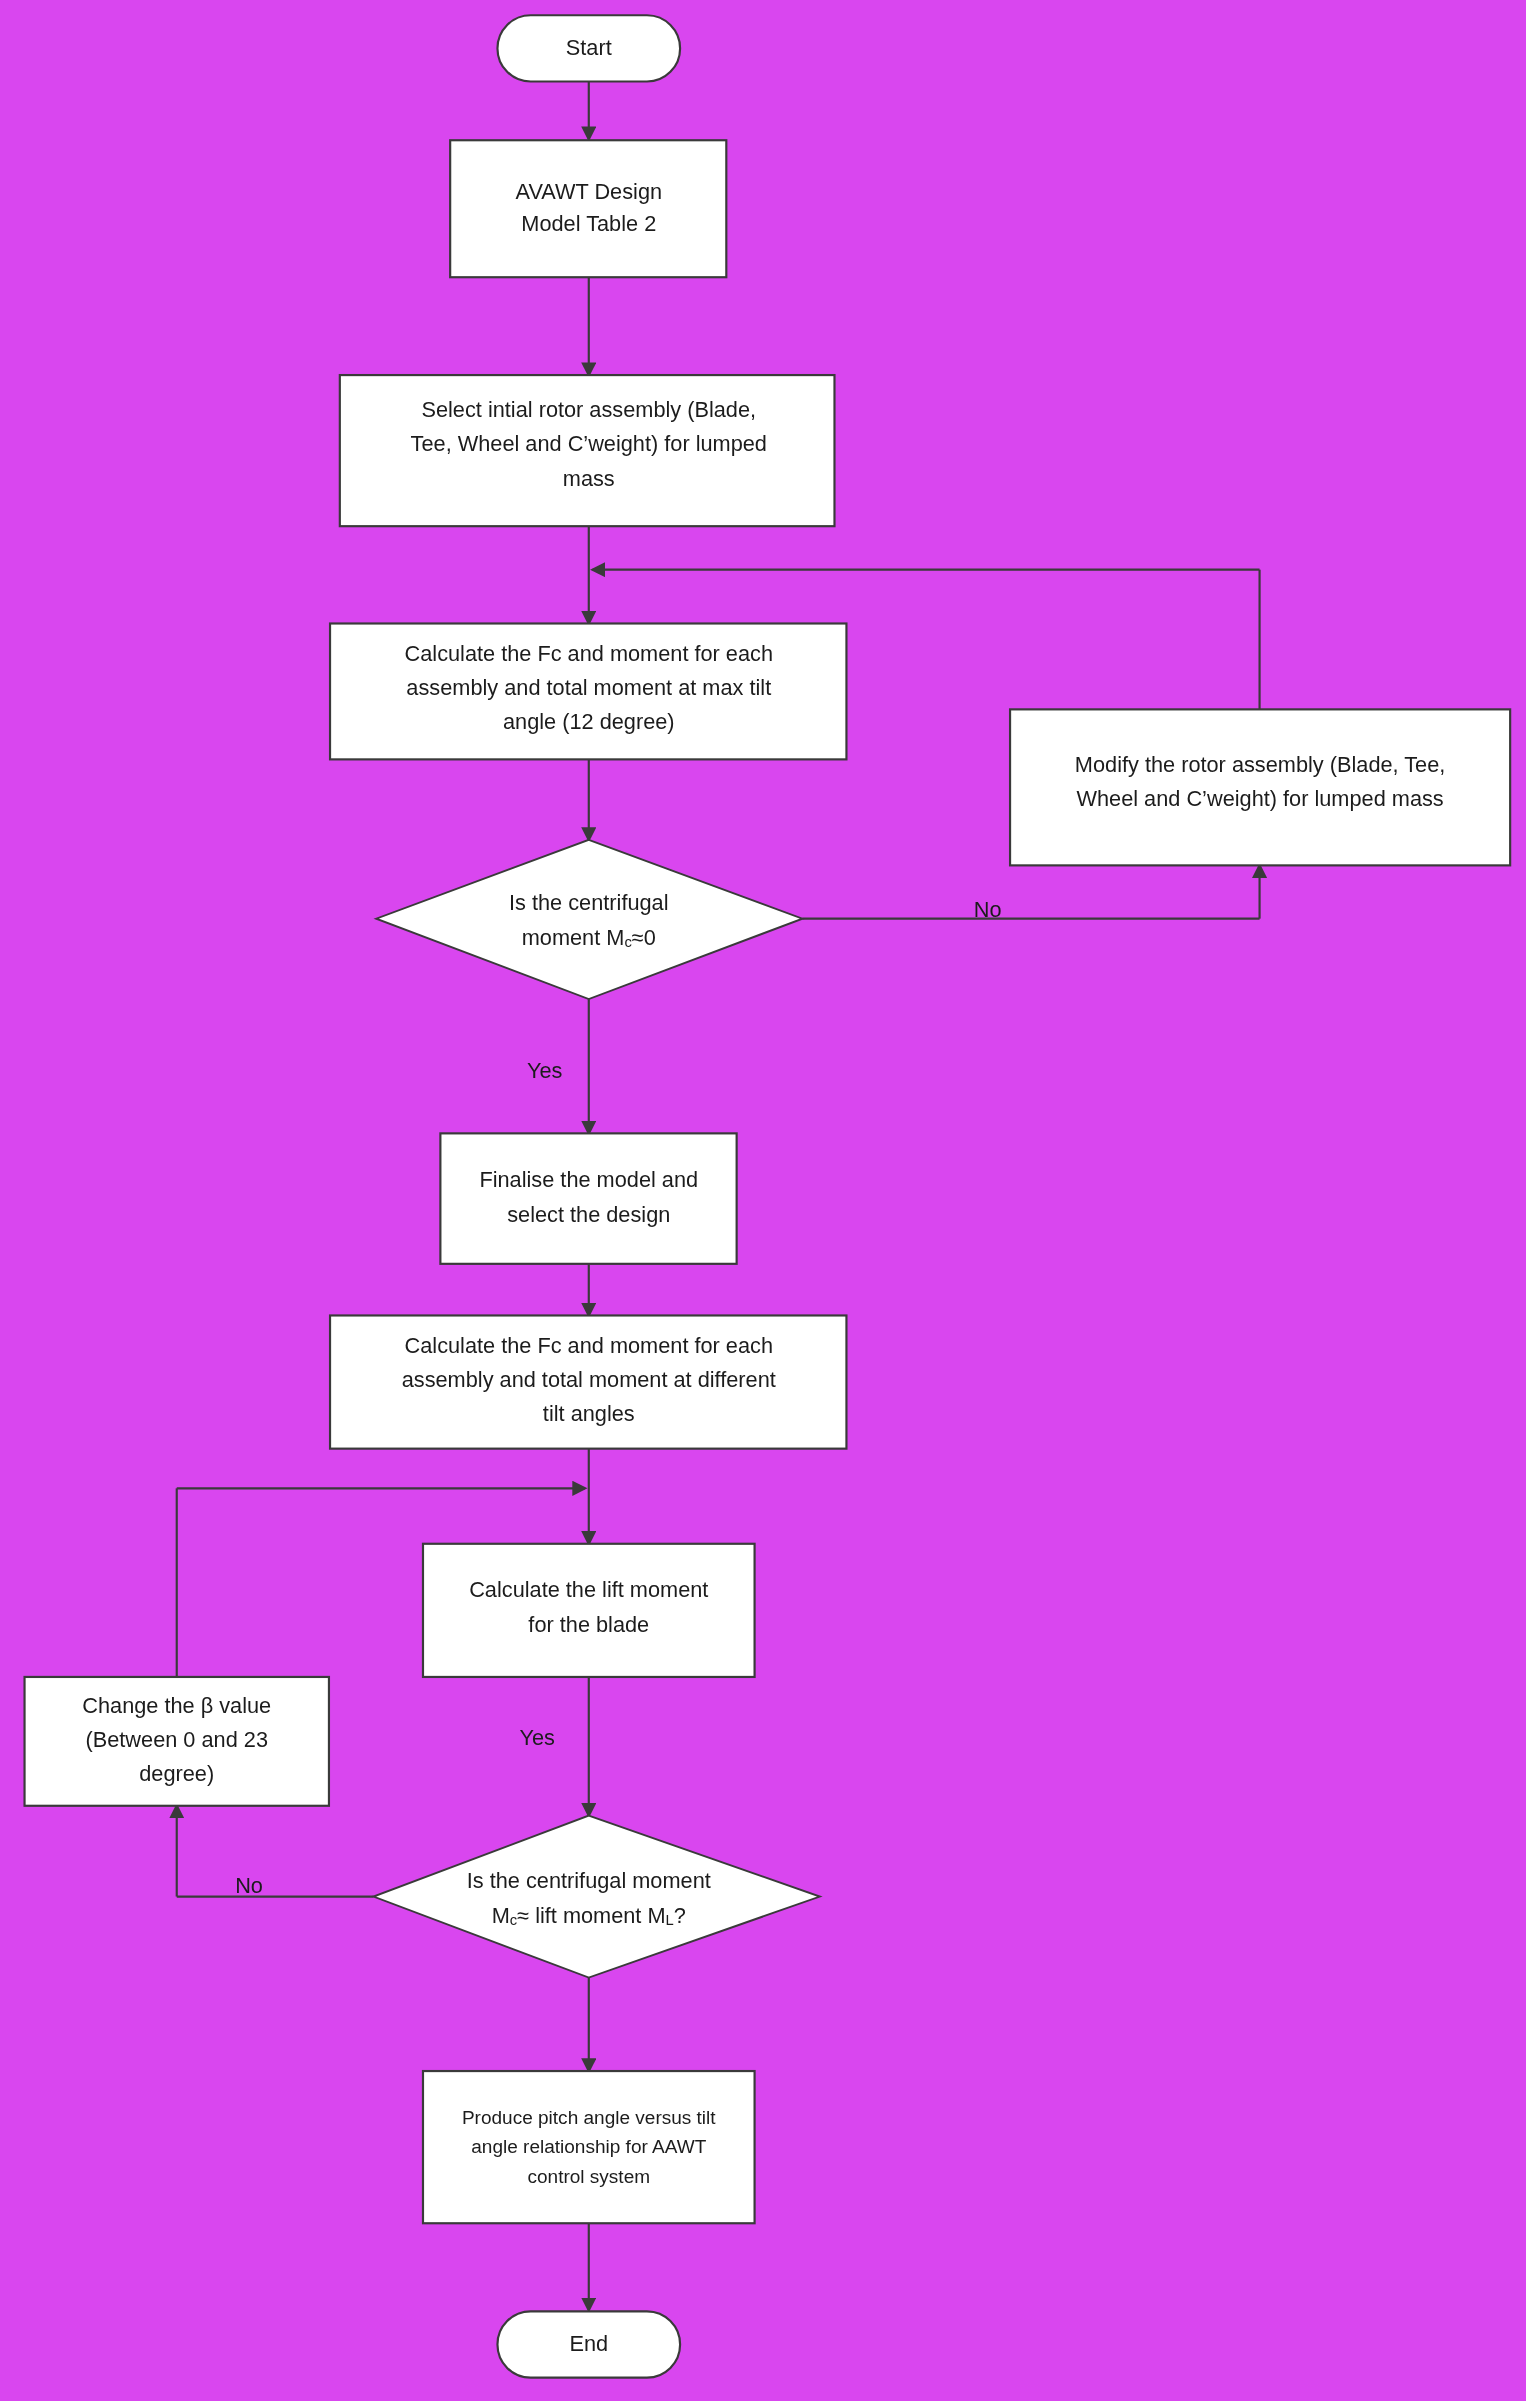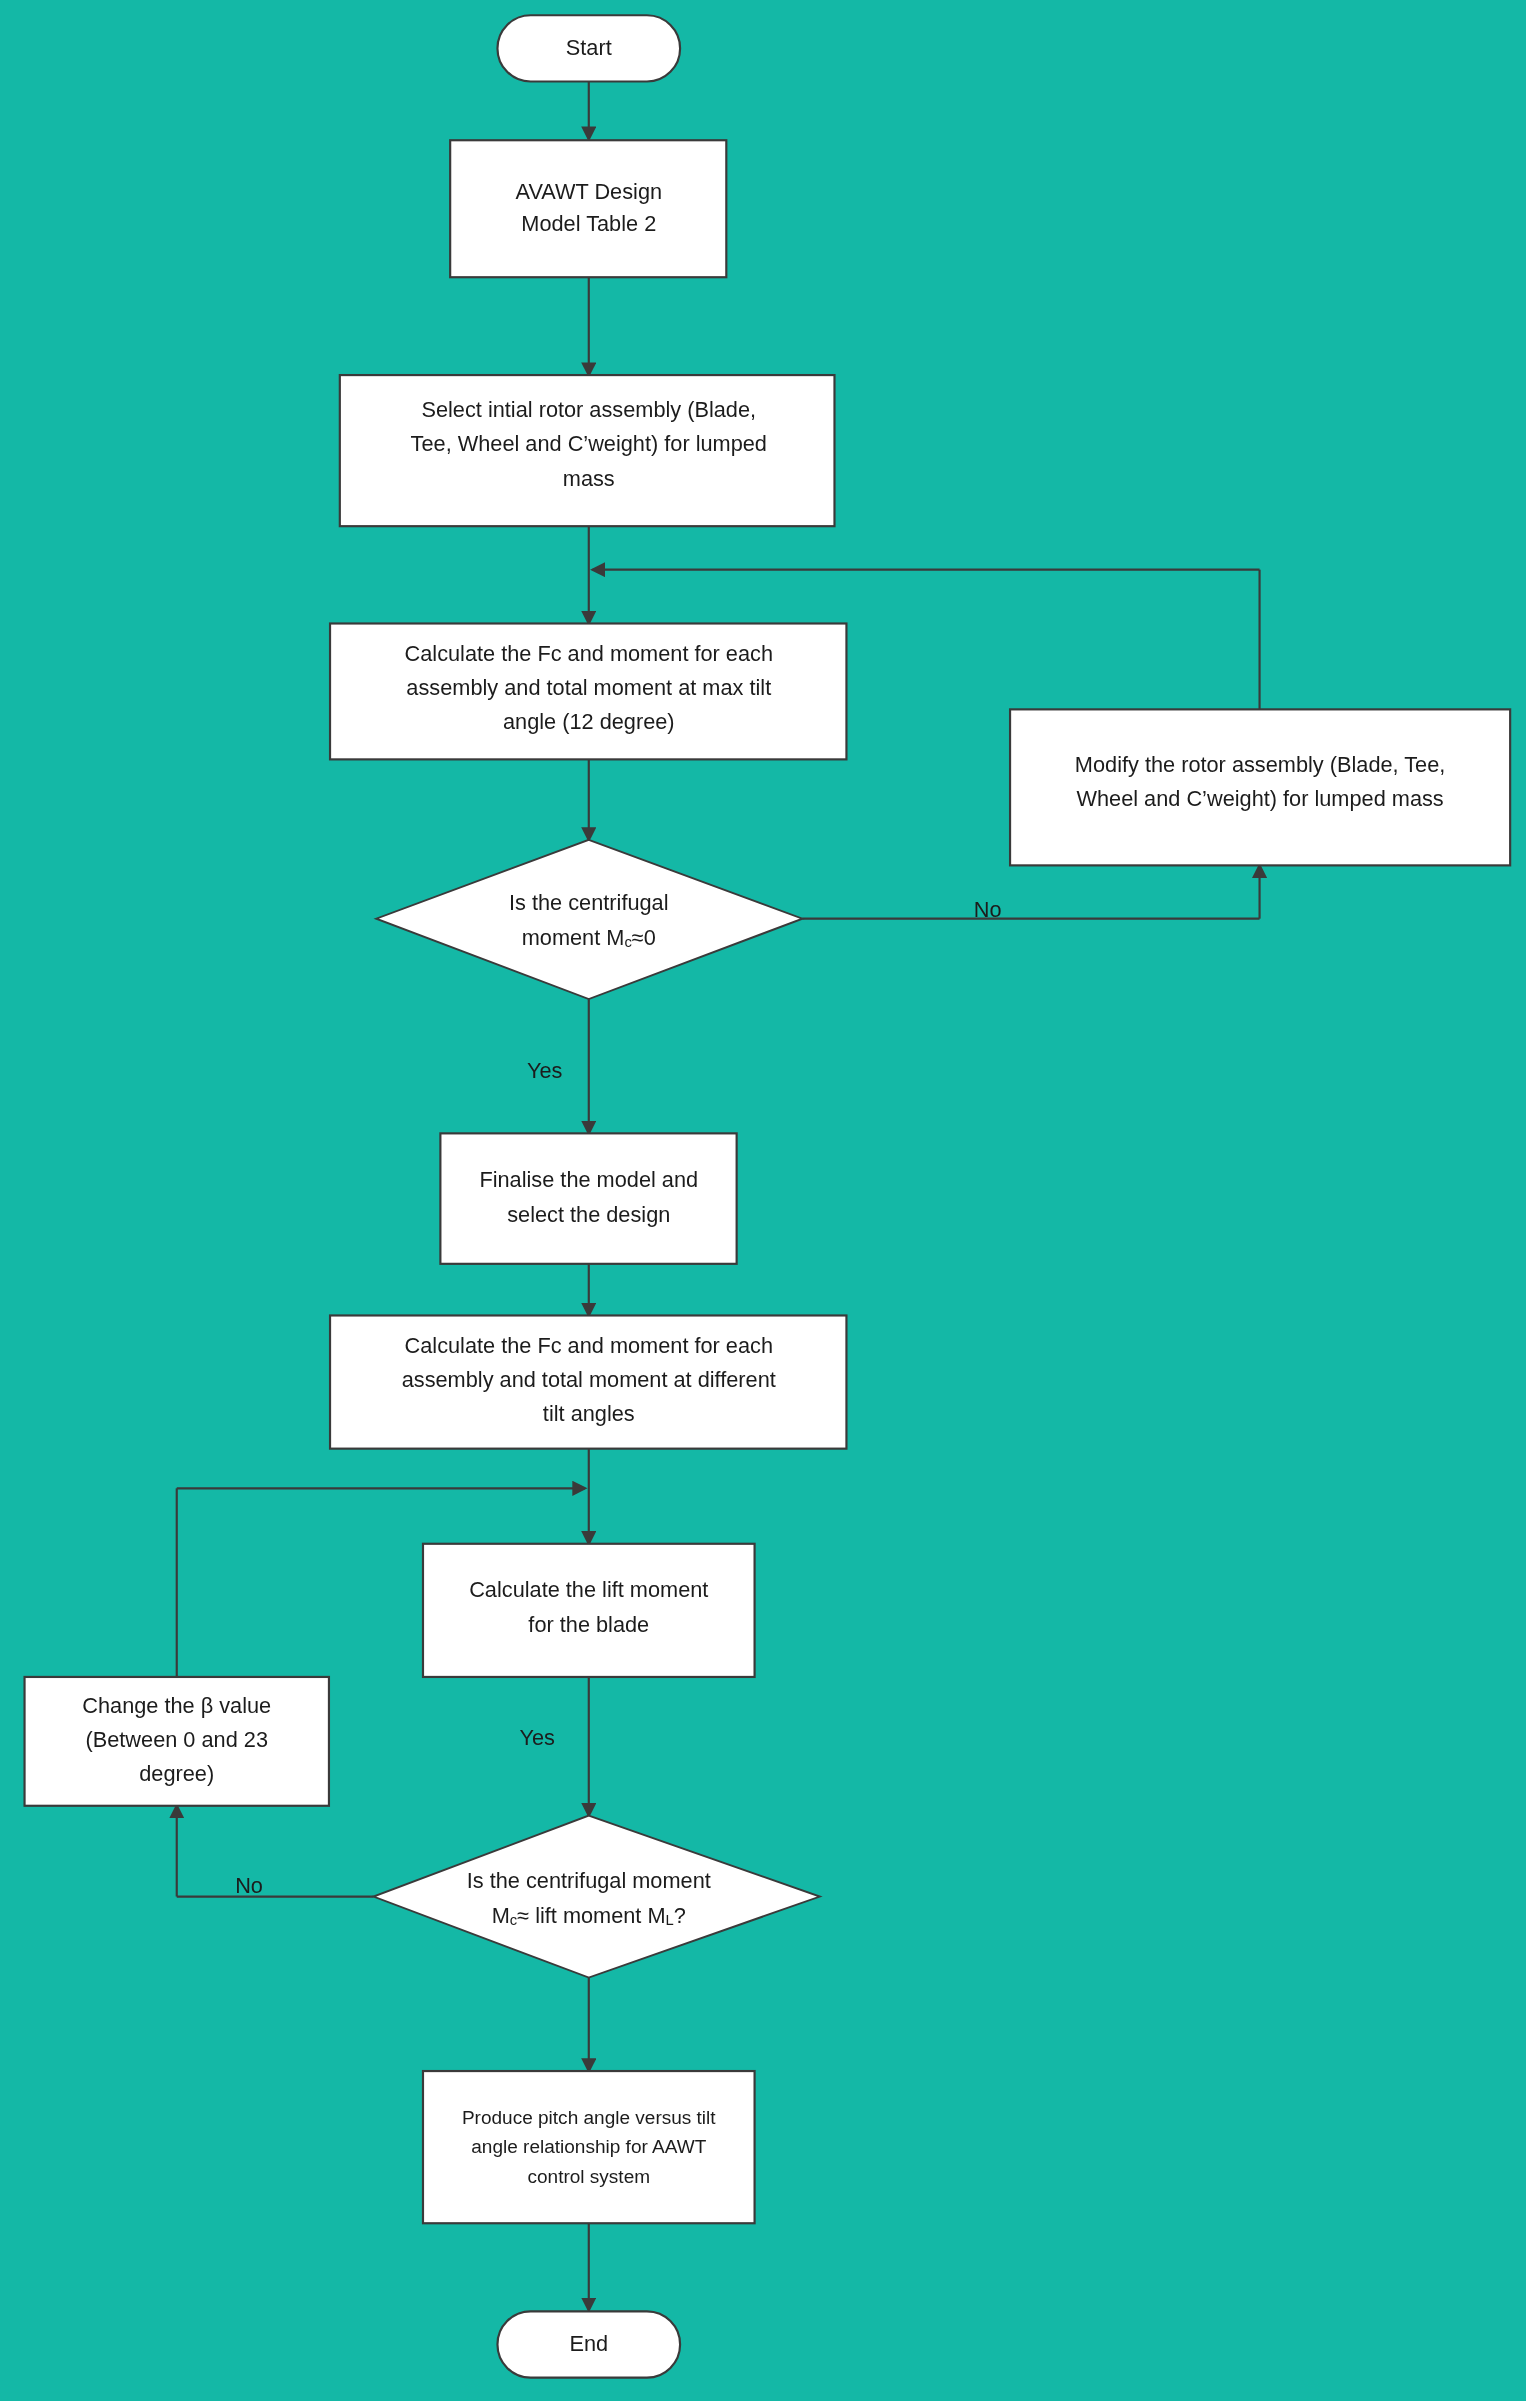--- a/index.html
+++ b/index.html
@@ -10,21 +10,21 @@
   body {
     width: 1526px;
     height: 2401px;
     font-family: "Liberation Sans", sans-serif;
     overflow: hidden;
   }
   #flowchart-root {
     position: relative;
     width: 1526px;
     height: 2401px;
-    background: #14b8a6;
+    background: #d946ef;
   }
   svg.flow-canvas {
     position: absolute;
     top: 0;
     left: 0;
     width: 1526px;
     height: 2401px;
     display: block;
   }
   .node-shape {

